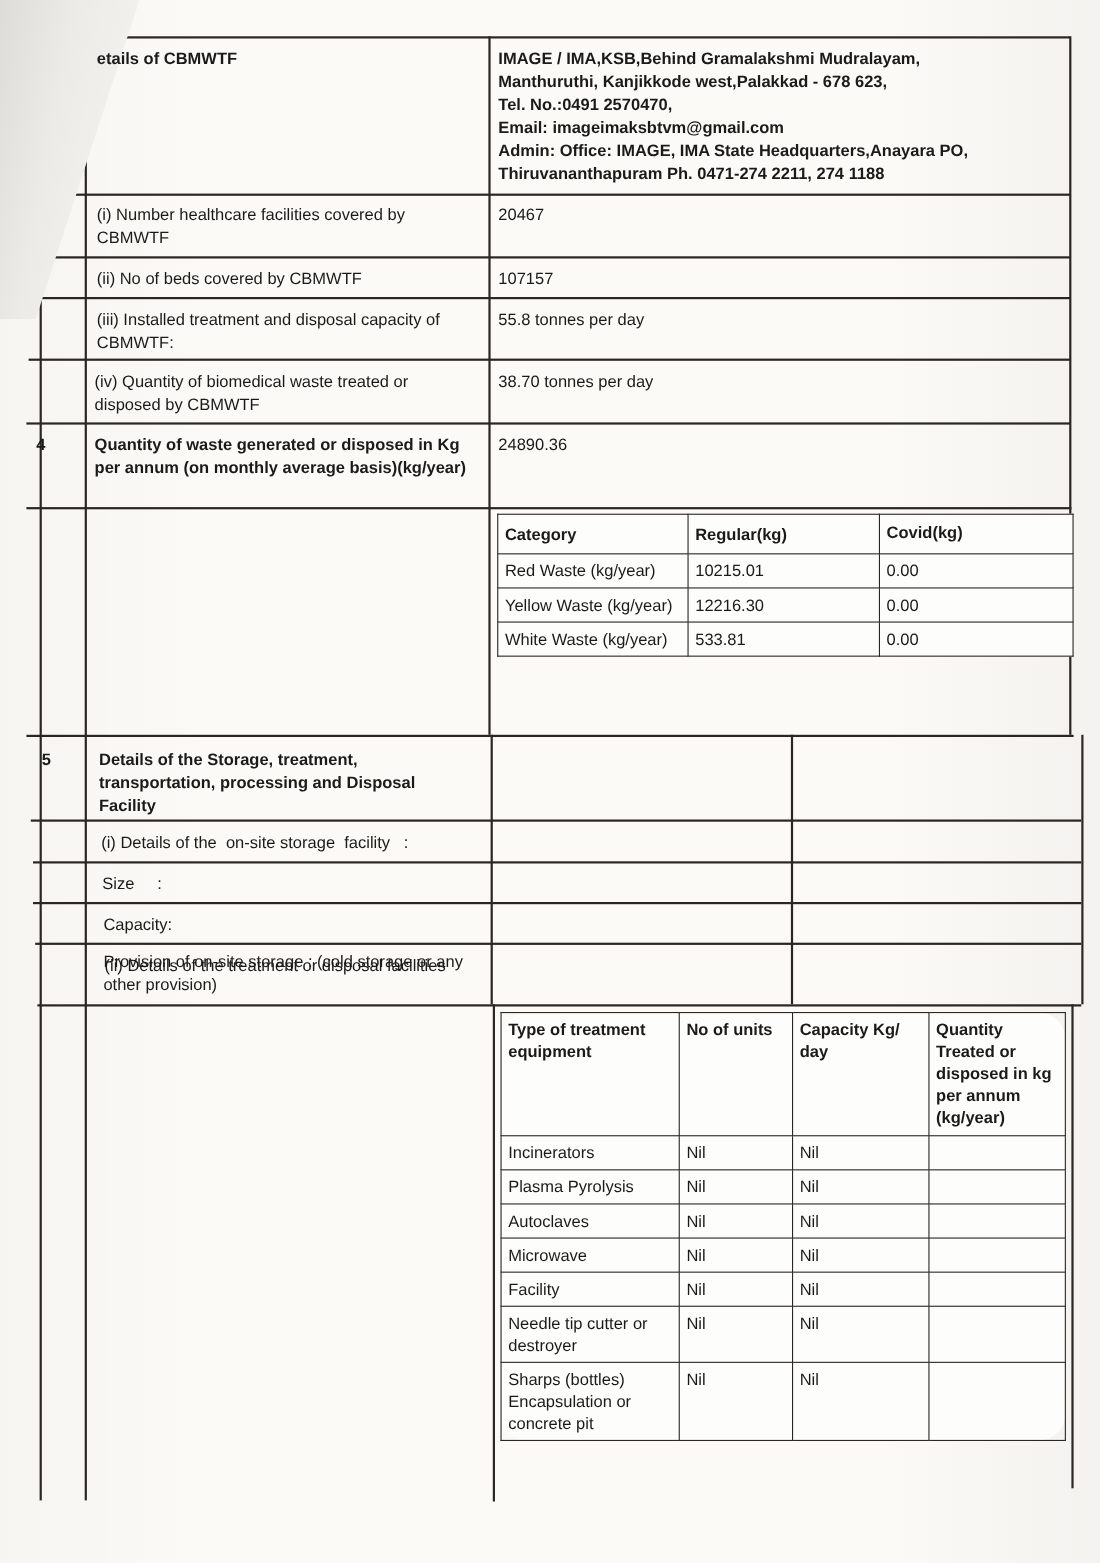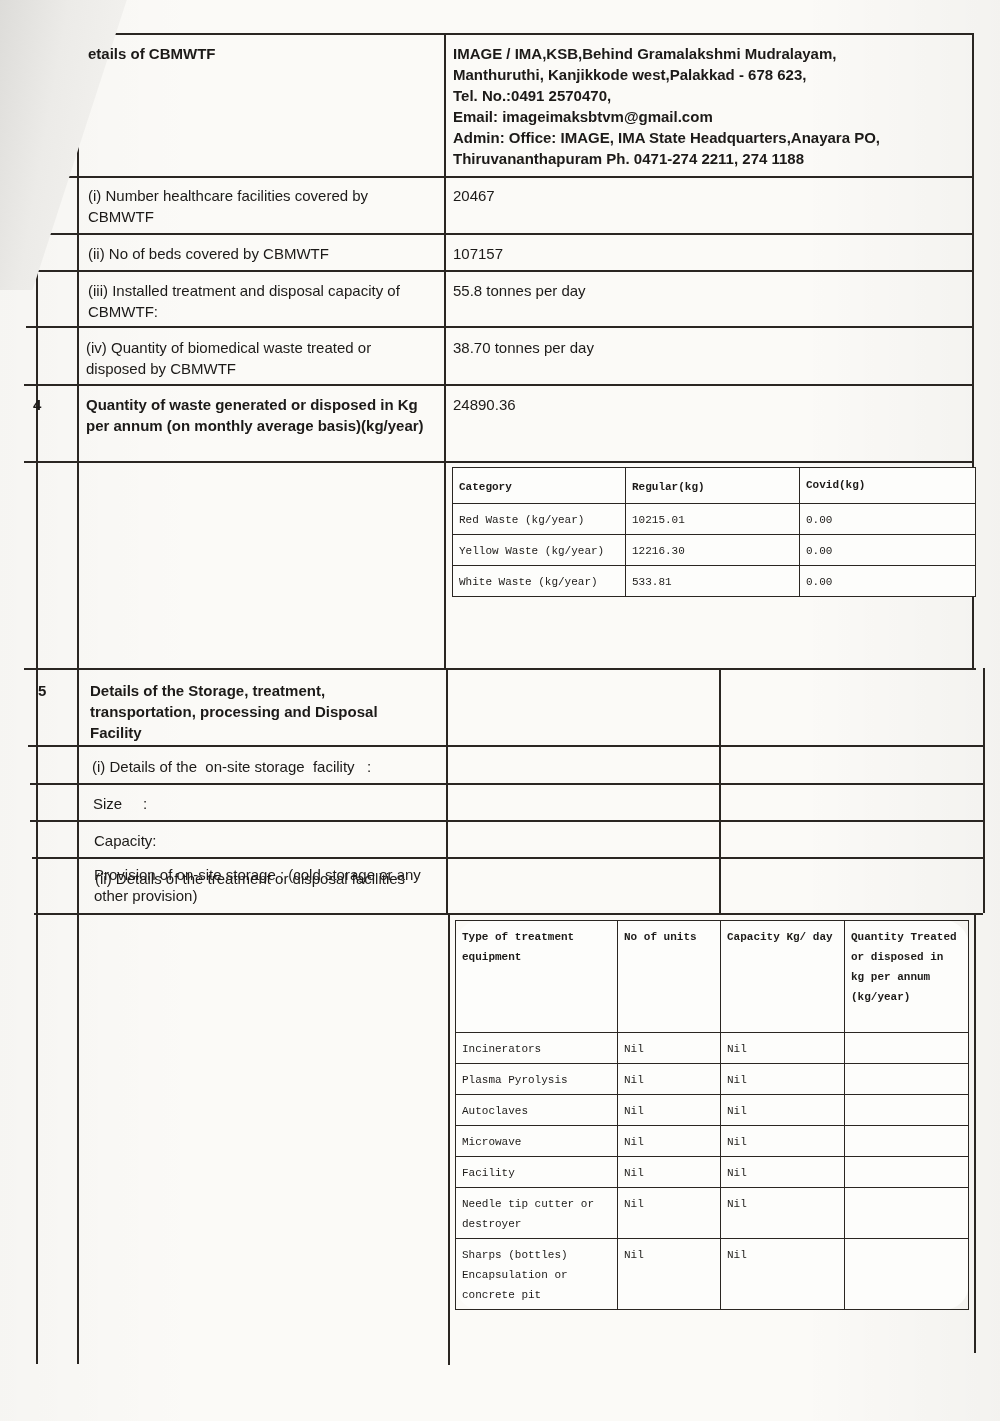--- a/index.html
+++ b/index.html
@@ -20,21 +20,21 @@
     clip-path: polygon(0 0, 100% 0, 35% 100%, 0 100%);
     z-index:5;
   }
   .line { position:absolute; background:#2a2622; }
   .h { height:1.5px; }
   .v { width:1.5px; }
   .txt { position:absolute; font-size:15px; line-height:21px; }
   .b { font-weight:bold; }
   table.inner {
     position:absolute; border-collapse:collapse; background:#fdfdfb;
-    font-size:11px; line-height:20px;font-family:Liberation Mono, monospace;
+    font-size:15px; line-height:20px;
   }
   table.inner td, table.inner th {
     border:1.5px solid #2a2622; text-align:left; vertical-align:top;
     padding:6px 6px 4px 6px; font-weight:normal;
   }
   table.inner th { font-weight:bold; }
   .nil { font-weight:bold; }
 </style>
 </head>
 <body>

